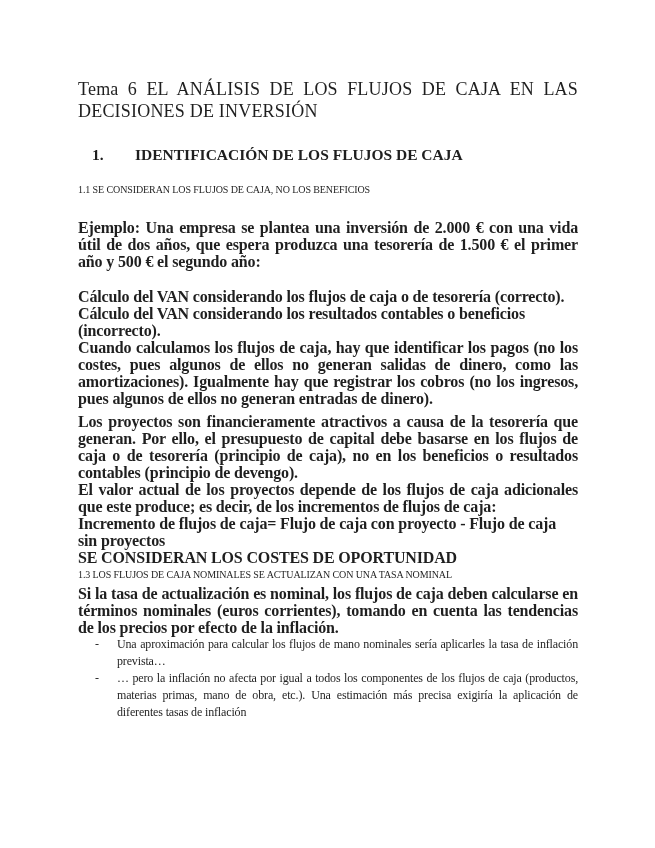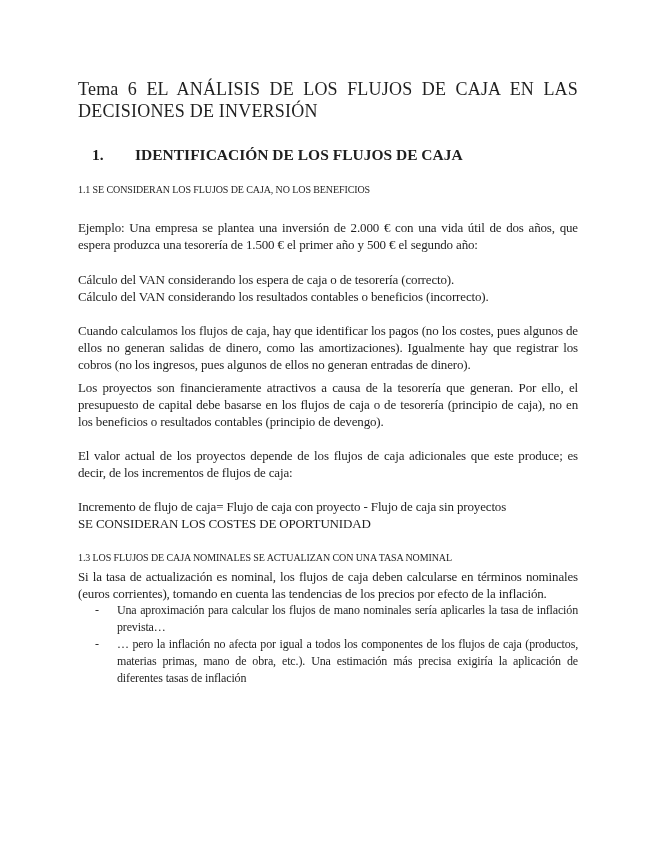--- a/index.html
+++ b/index.html
@@ -52,28 +52,29 @@
   .sub {
     margin: 16px 0 0 0;
     font-size: 10px;
     line-height: 17px;
     letter-spacing: -0.1px;
     white-space: nowrap;
   }
   
   .para {
     margin: 17px 0 0 0;
-    font-size: 13px;
+    font-size: 16px;
     line-height: 17px;
     letter-spacing: -0.15px;
+    font-weight: bold;
   }
   .just { text-align: justify; }
   .mt14 { margin-top: 2px; }
   .mt16 { margin-top: 6px; }
-  .mt17 { margin-top: 17px; }
+  .mt17 { margin-top: 0; }
   .mt18 { margin-top: 18px; }
   .mt21 { margin-top: 21px; }
   
   .bullet {
     display: flex;
     margin: 0;
     font-size: 12px;
     line-height: 17px;
     letter-spacing: -0.15px;
   }
@@ -99,33 +100,33 @@
   <h2 class="h1">
     <span class="h1-num">1.</span>
     <span class="h1-text">IDENTIFICACIÓN DE LOS FLUJOS DE CAJA</span>
   </h2>
 
   <div class="sub">1.1 SE CONSIDERAN LOS FLUJOS DE CAJA, NO LOS BENEFICIOS</div>
 
   <p class="para just mt21">Ejemplo: Una empresa se plantea una inversión de 2.000 € con una vida útil de dos años, que espera produzca una tesorería de 1.500 € el primer año y 500 € el segundo año:</p>
 
   <div class="para mt18">
-    <div>Cálculo del VAN considerando los espera de caja o de tesorería (correcto).</div>
+    <div>Cálculo del VAN considerando los flujos de caja o de tesorería (correcto).</div>
     <div>Cálculo del VAN considerando los resultados contables o beneficios (incorrecto).</div>
   </div>
 
   <p class="para just mt17">Cuando calculamos los flujos de caja, hay que identificar los pagos (no los costes, pues algunos de ellos no generan salidas de dinero, como las amortizaciones). Igualmente hay que registrar los cobros (no los ingresos, pues algunos de ellos no generan entradas de dinero).</p>
 
   <p class="para just mt16">Los proyectos son financieramente atractivos a causa de la tesorería que generan. Por ello, el presupuesto de capital debe basarse en los flujos de caja o de tesorería (principio de caja), no en los beneficios o resultados contables (principio de devengo).</p>
 
 
   <p class="para just mt17">El valor actual de los proyectos depende de los flujos de caja adicionales que este produce; es decir, de los incrementos de flujos de caja:</p>
 
   <div class="para mt17">
-    <div>Incremento de flujo de caja= Flujo de caja con proyecto - Flujo de caja sin proyectos</div>
+    <div>Incremento de flujos de caja= Flujo de caja con proyecto - Flujo de caja sin proyectos</div>
     <div>SE CONSIDERAN LOS COSTES DE OPORTUNIDAD</div>
   </div>
 
   <div class="sub mt17">1.3 LOS FLUJOS DE CAJA NOMINALES SE ACTUALIZAN CON UNA TASA NOMINAL</div>
 
   <p class="para just mt14">Si la tasa de actualización es nominal, los flujos de caja deben calcularse en términos nominales (euros corrientes), tomando en cuenta las tendencias de los precios por efecto de la inflación.</p>
 
   <div class="bullet">
     <span class="dash">-</span>
     <span class="btext">Una aproximación para calcular los flujos de mano nominales sería aplicarles la tasa de inflación prevista…</span>

